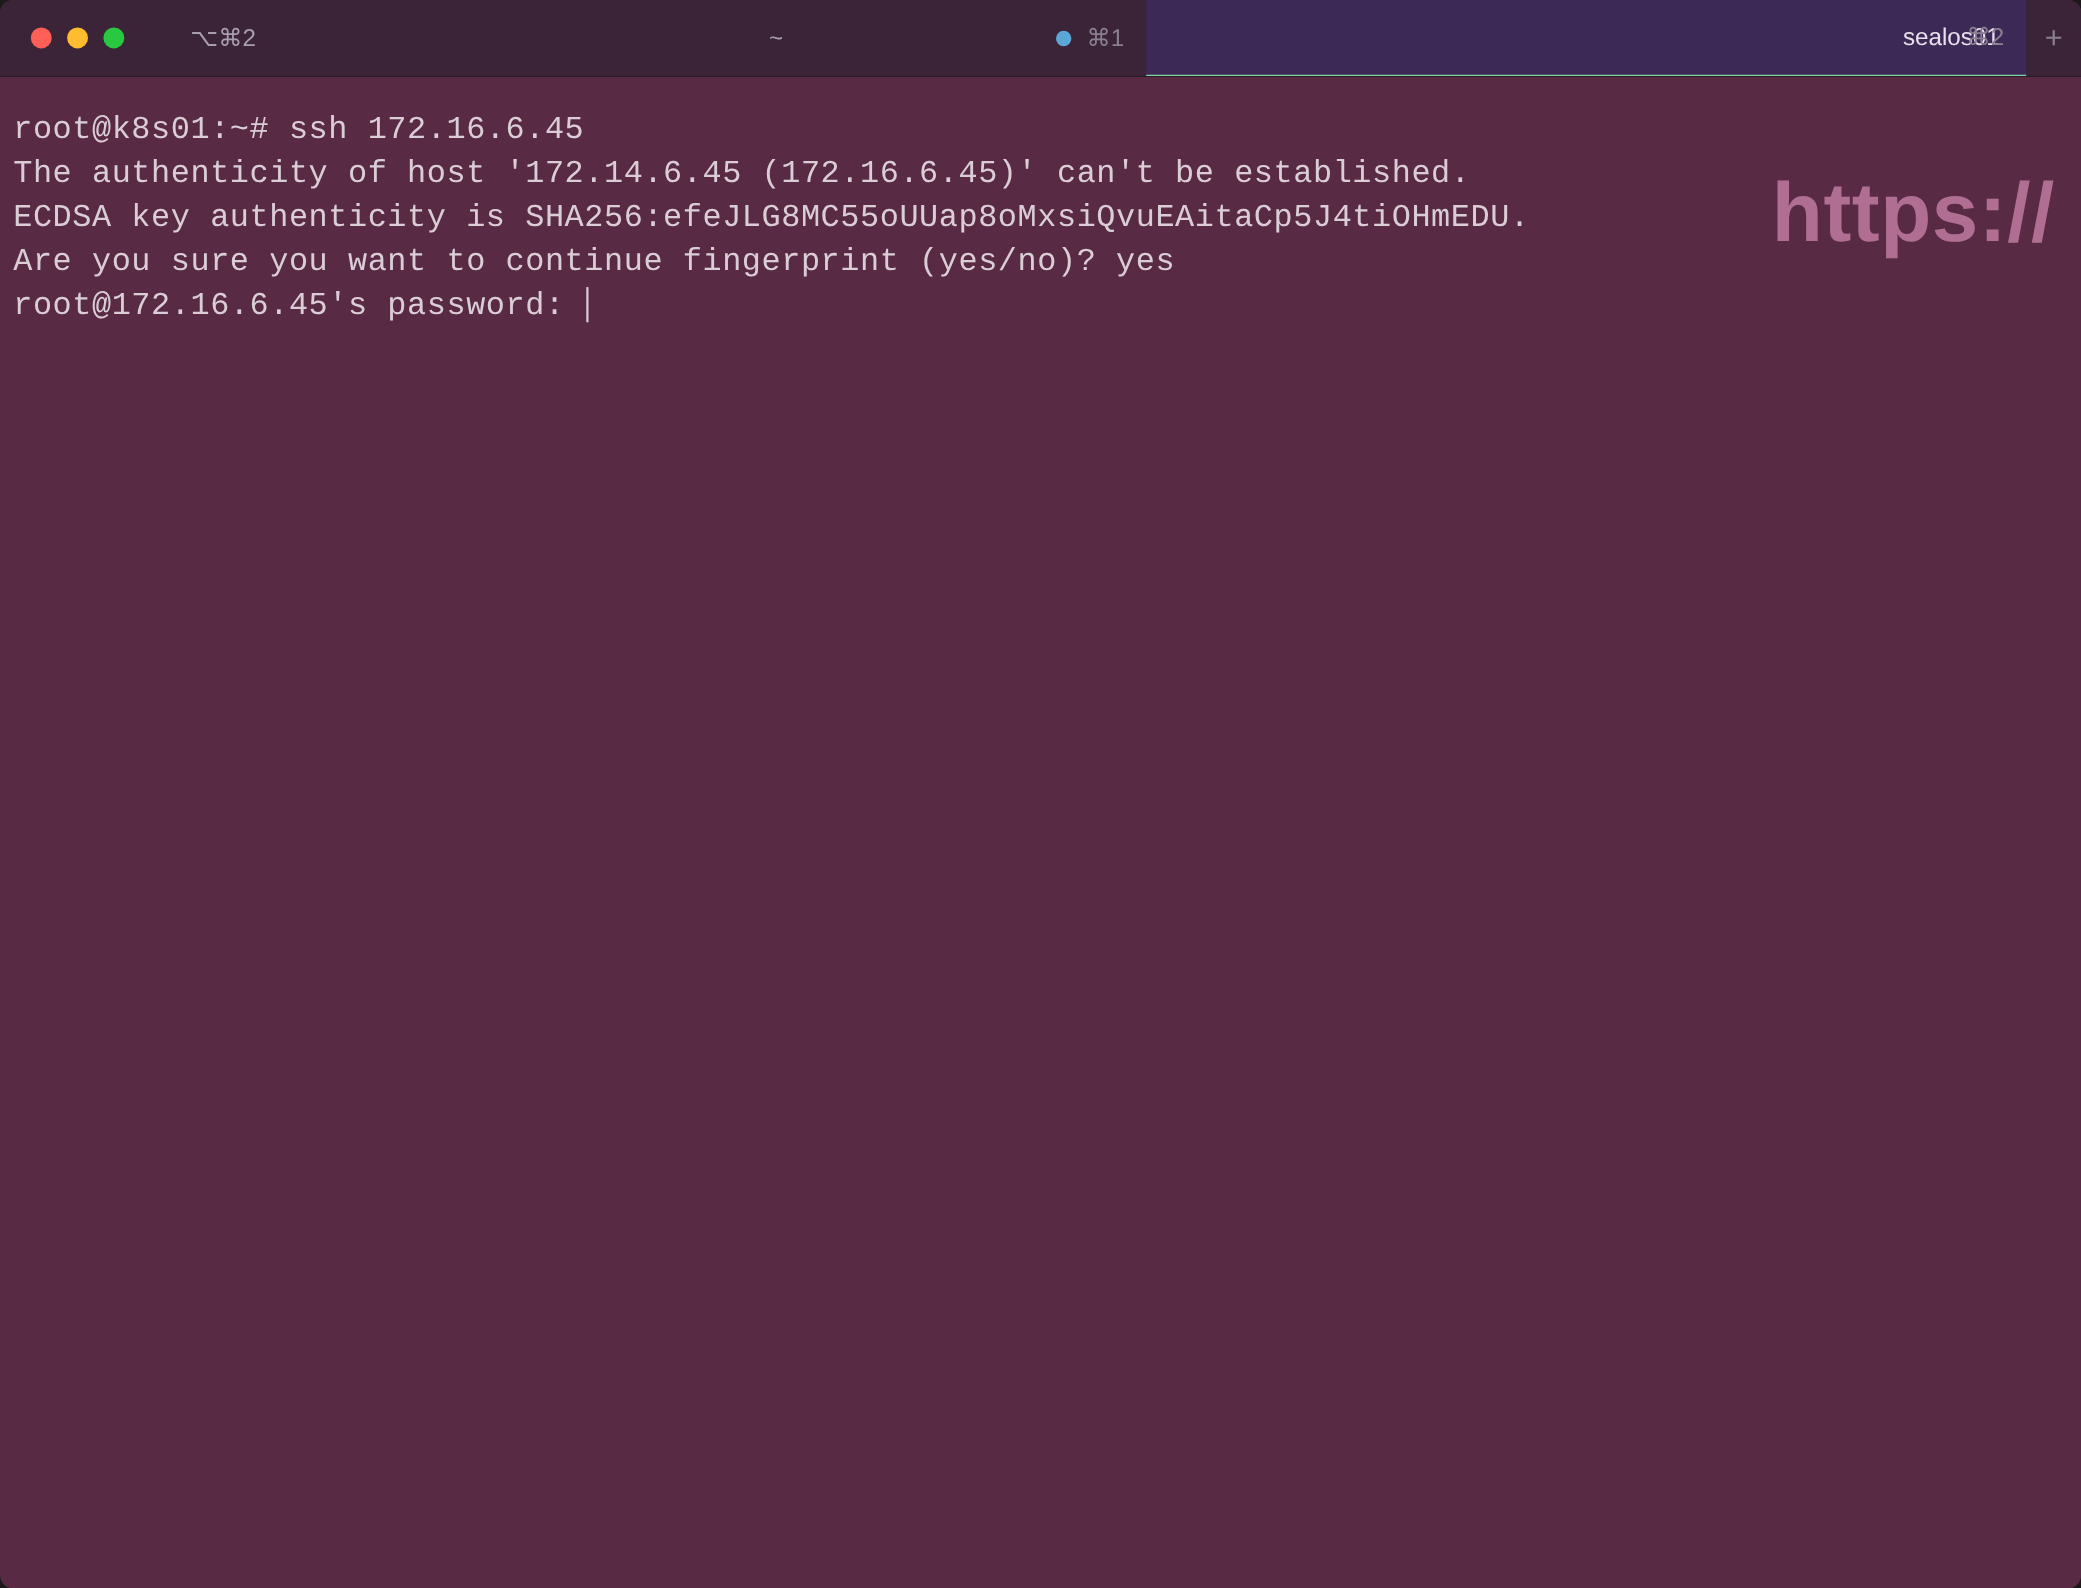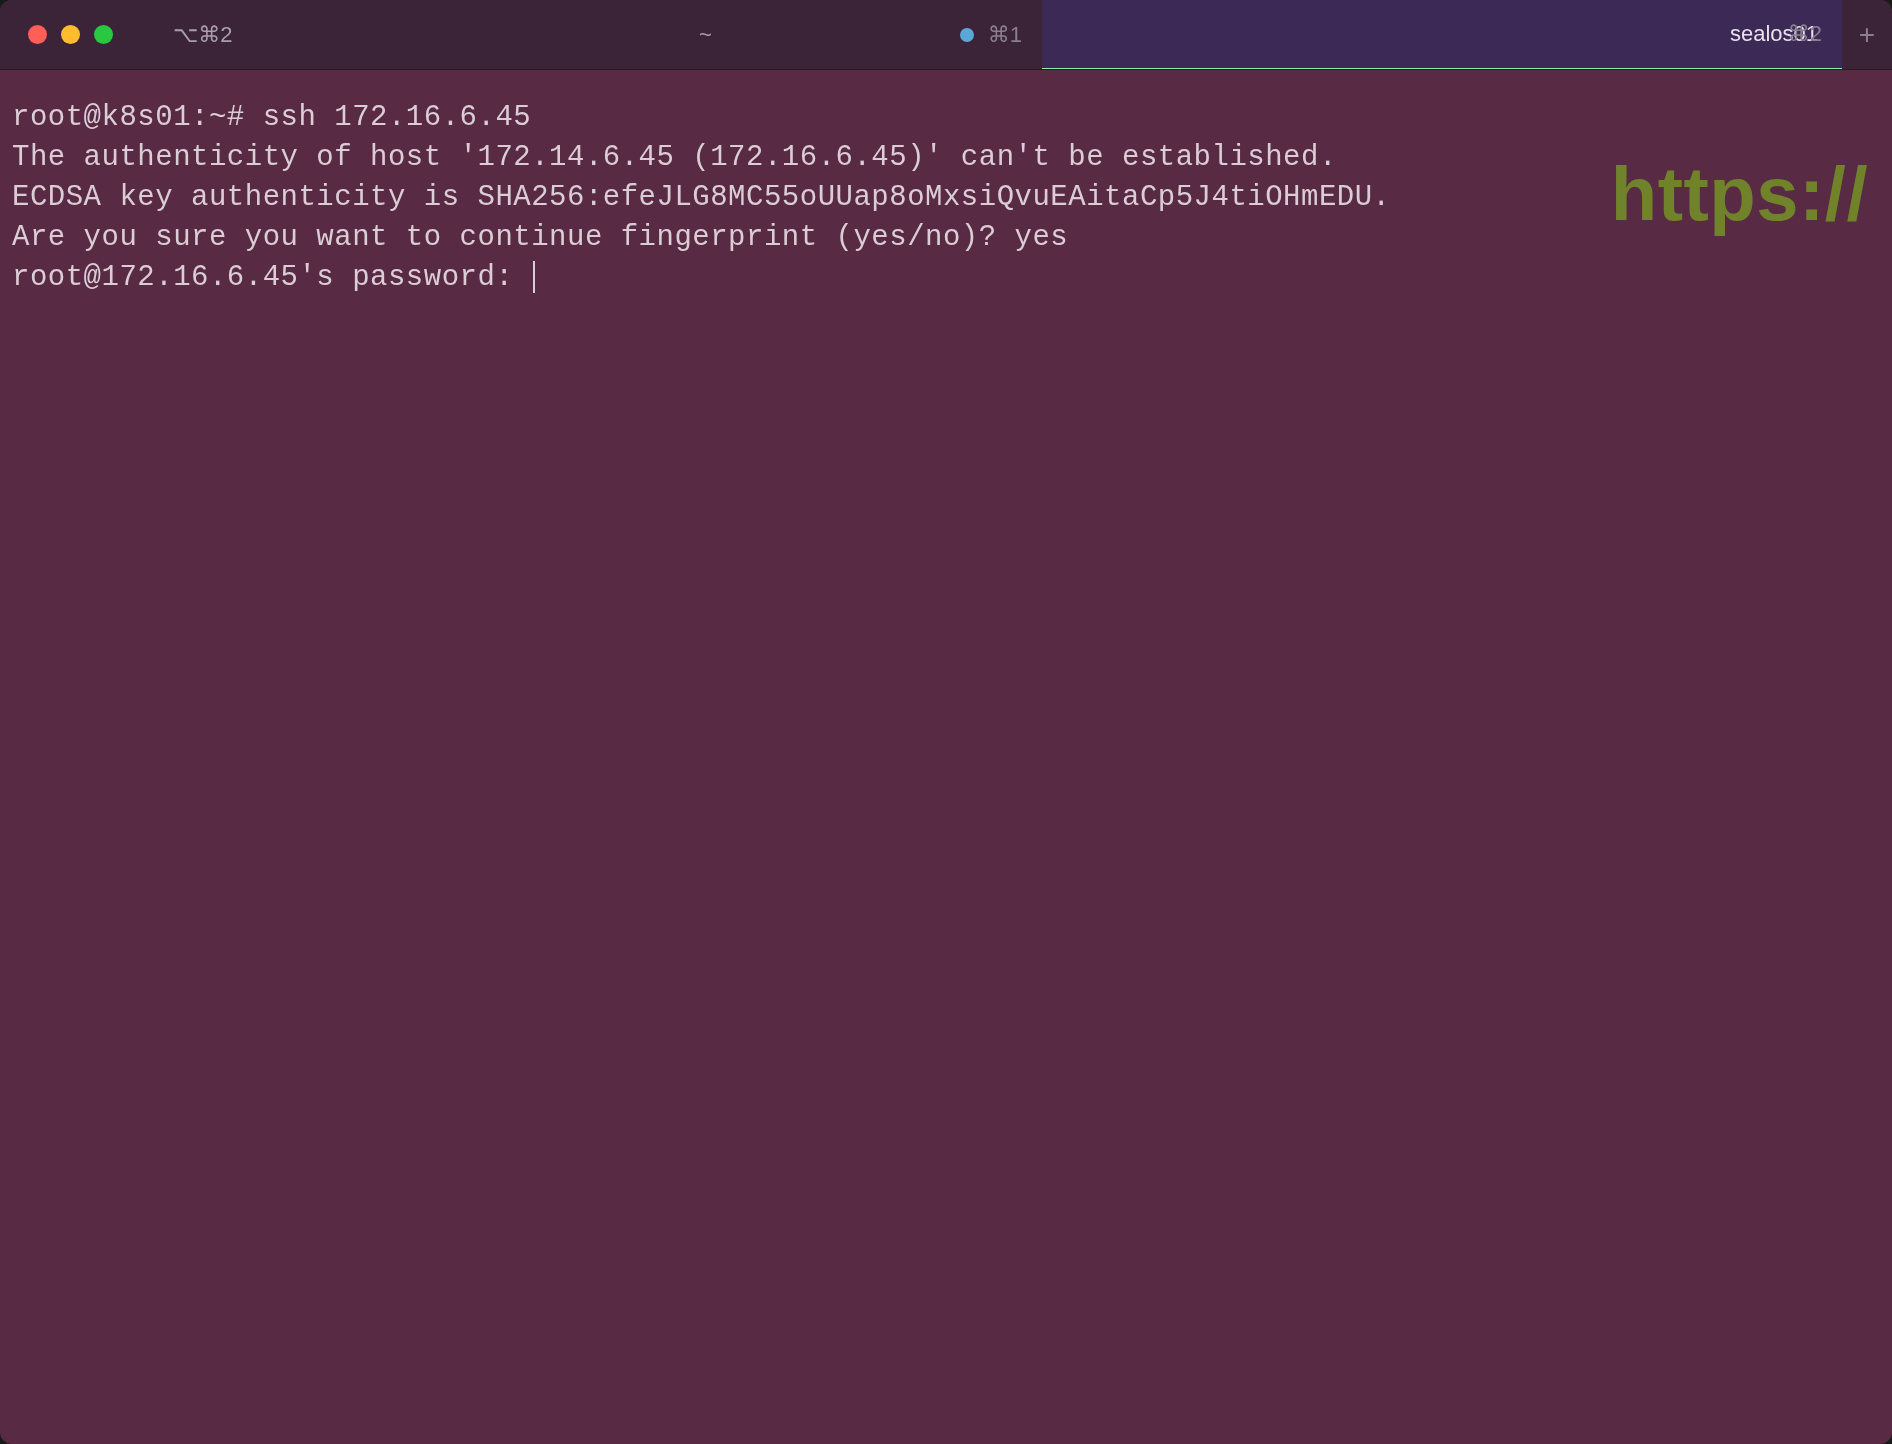--- a/index.html
+++ b/index.html
@@ -126,21 +126,21 @@
     }
     @keyframes blink {
       50% { opacity: 0; }
     }
     .watermark {
       position: absolute;
       right: 24px;
       top: 80px;
       font-size: 76px;
       font-weight: 700;
-      color: #84cc16;
+      color: #f9a8d4;
       opacity: 0.55;
       text-align: left;
       line-height: 1.15;
       pointer-events: none;
       font-family: -apple-system, BlinkMacSystemFont, Arial, sans-serif;
     }
   </style>
 </head>
 <body>
 

